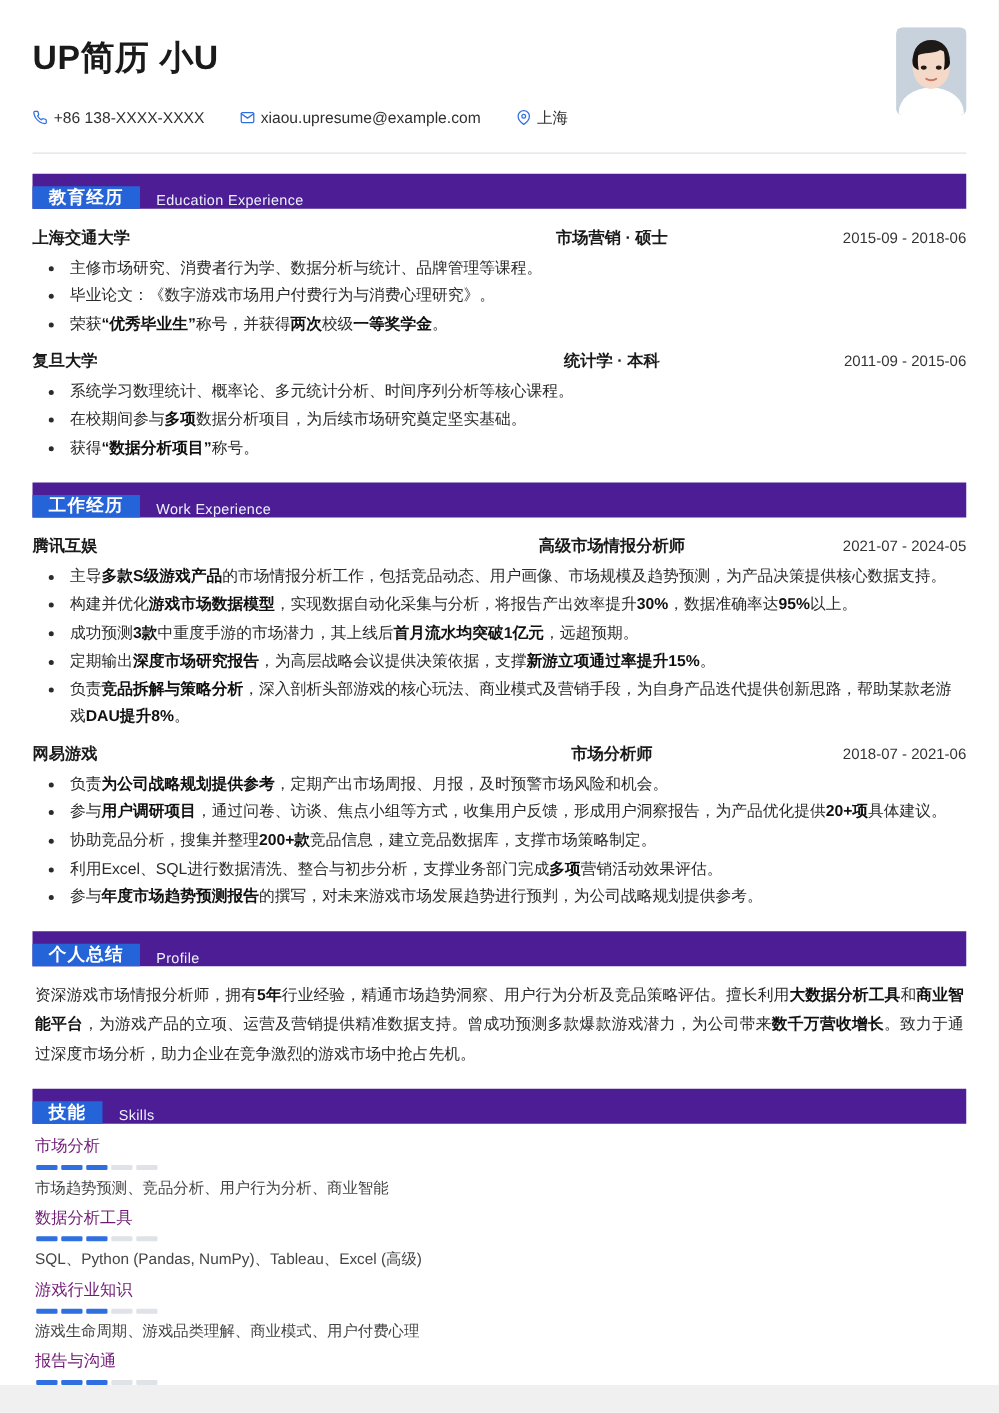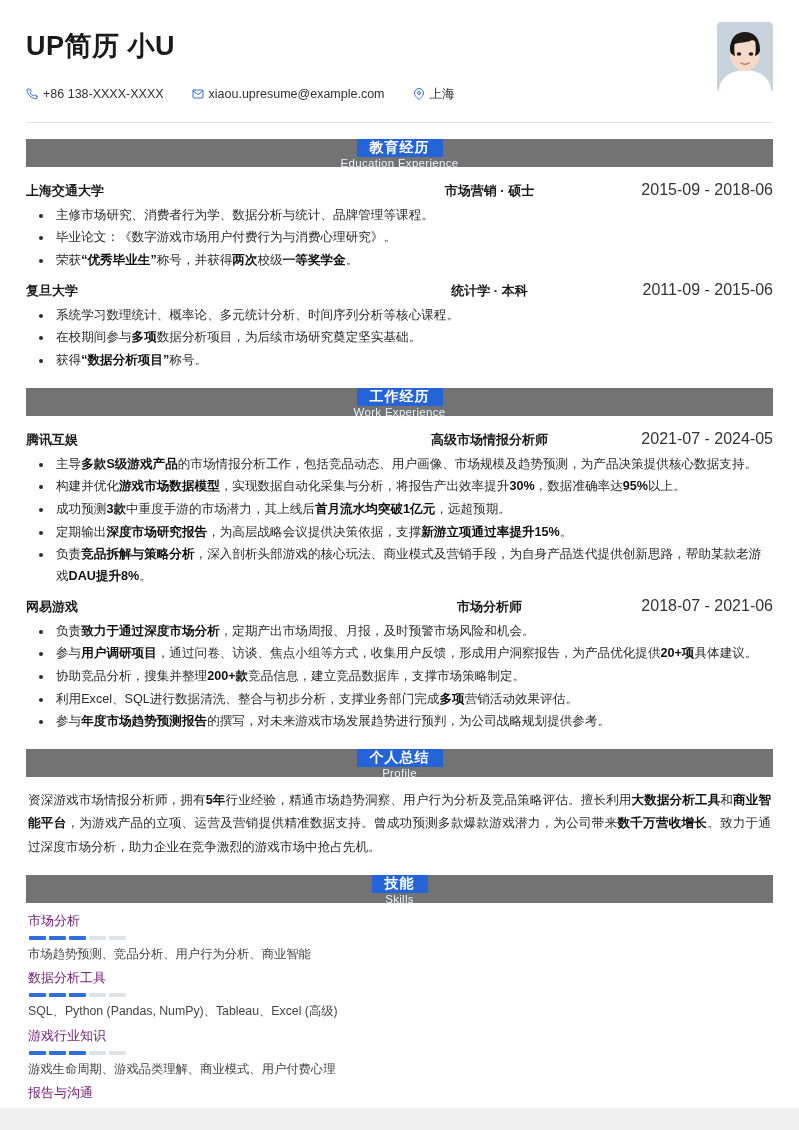--- a/index.html
+++ b/index.html
@@ -62,26 +62,25 @@
 
   .rule {
     height: 1px;
     background: #e2e2e2;
     margin-top: 19px;
   }
 
   
   .sec-bar {
     display: flex;
-    align-items: center;
+    align-items: flex-end;
     height: 28px;
-    background: #737373;
+    background: #4c1d95;
     margin-top: 16px;
     margin-bottom: 9px;
-    flex-direction: column;
   }
   .sec-bar .cn {
     background: #2563d8;
     color: #ffffff;
     font-size: 14px;
     font-weight: 700;
     display: flex;
     align-items: center;
     padding: 0 13px;
     letter-spacing: 1px;
@@ -100,21 +99,21 @@
   .entry-head {
     display: flex;
     align-items: baseline;
     font-size: 13px;
     font-weight: 700;
     color: #1a1a1a;
     padding: 5px 0 3px 0;
   }
   .eh-org   { flex: 0 0 300px; }
   .eh-role  { flex: 1 1 auto; text-align: center; padding-left: 30px;}
-  .eh-date  { flex: 0 0 150px; text-align: right; font-weight: 400; font-size: 16px; color: #333; }
+  .eh-date  { flex: 0 0 150px; text-align: right; font-weight: 400; font-size: 12px; color: #333; }
 
   ul.bullets { list-style: none; margin: 2px 0 0 0; }
   ul.bullets li {
     position: relative;
     padding-left: 30px;
     font-size: 12.6px;
     line-height: 1.72;
     color: #2b2b2b;
     margin-bottom: 1px;
   }
@@ -277,21 +276,21 @@
           <li>负责<b>竞品拆解与策略分析</b>，深入剖析头部游戏的核心玩法、商业模式及营销手段，为自身产品迭代提供创新思路，帮助某款老游戏<b>DAU提升8%</b>。</li>
         </ul>
     </div>
     <div class="entry">
       <div class="entry-head">
         <div class="eh-org">网易游戏</div>
         <div class="eh-role">市场分析师</div>
         <div class="eh-date">2018-07 - 2021-06</div>
       </div>
       <ul class="bullets">
-          <li>负责<b>致力于通过深度市场分析</b>，定期产出市场周报、月报，及时预警市场风险和机会。</li>
+          <li>负责<b>为公司战略规划提供参考</b>，定期产出市场周报、月报，及时预警市场风险和机会。</li>
           <li>参与<b>用户调研项目</b>，通过问卷、访谈、焦点小组等方式，收集用户反馈，形成用户洞察报告，为产品优化提供<b>20+项</b>具体建议。</li>
           <li>协助竞品分析，搜集并整理<b>200+款</b>竞品信息，建立竞品数据库，支撑市场策略制定。</li>
           <li>利用Excel、SQL进行数据清洗、整合与初步分析，支撑业务部门完成<b>多项</b>营销活动效果评估。</li>
           <li>参与<b>年度市场趋势预测报告</b>的撰写，对未来游戏市场发展趋势进行预判，为公司战略规划提供参考。</li>
         </ul>
     </div>
   </div>
 
   <div class="sec-bar">
     <div class="cn">个人总结</div>

